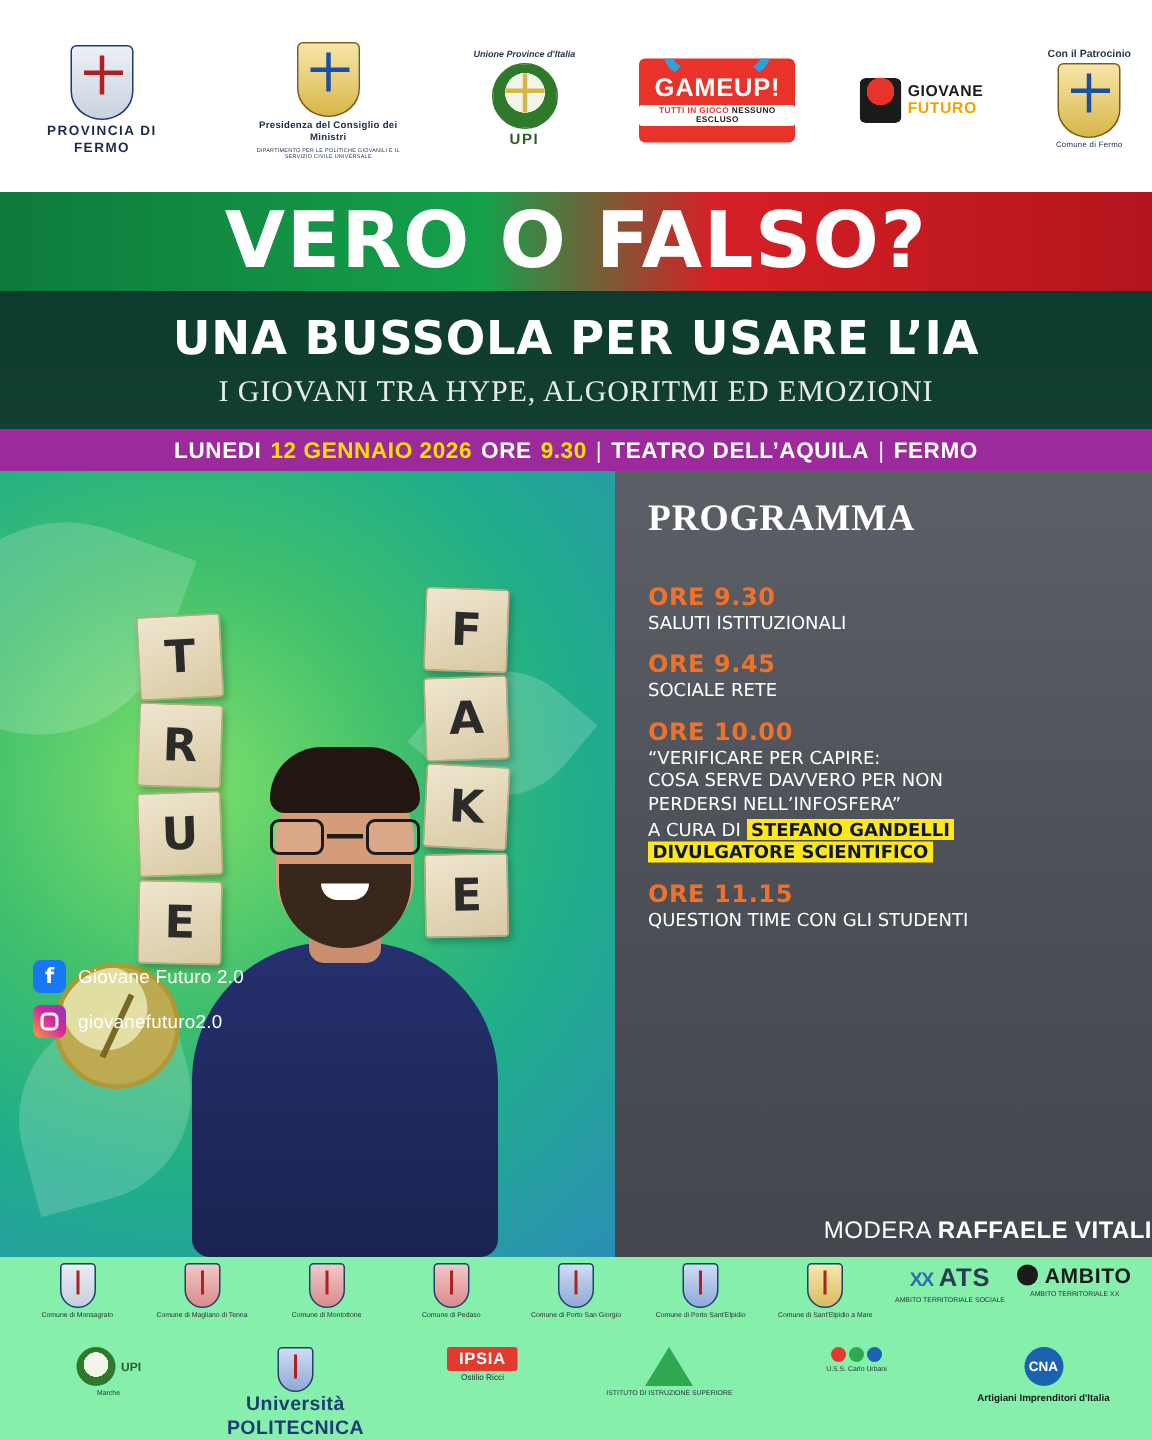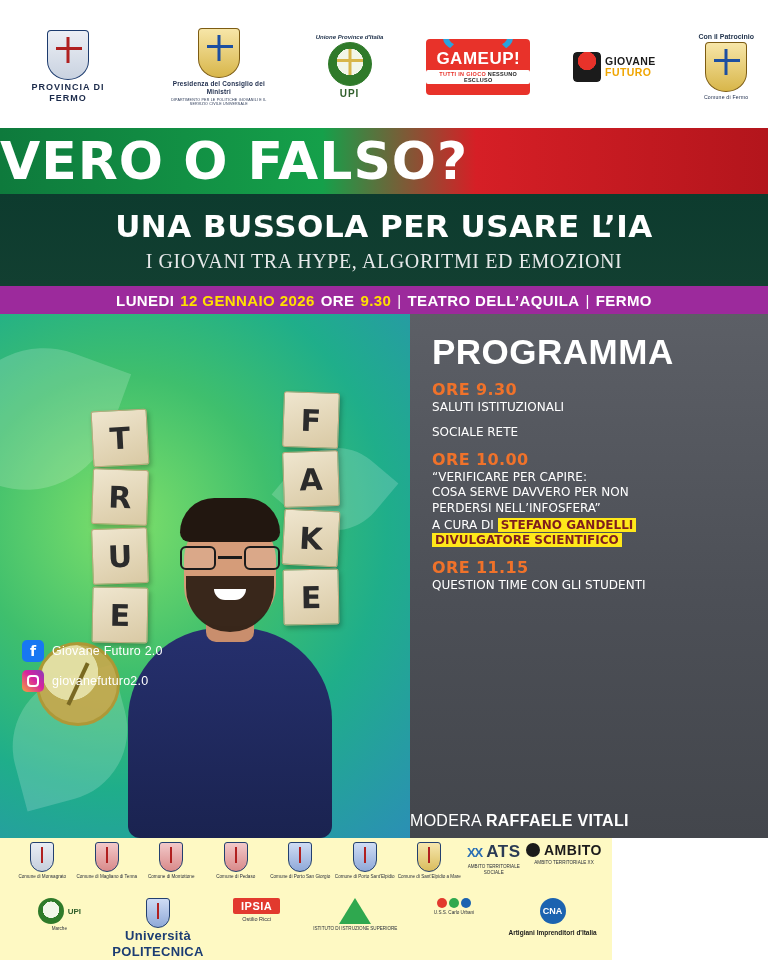--- a/index.html
+++ b/index.html
@@ -116,21 +116,21 @@
   }
   .giovane .gtxt { line-height: 1.05; text-align: left; }
   .giovane .gtxt .l1 { font-size: 10.5px; font-weight: bold; color: #1b1b1b; letter-spacing: .4px; }
   .giovane .gtxt .l2 { font-size: 10.5px; font-weight: bold; color: #f0a500; letter-spacing: .4px; }
 
   
   .band-vero {
     position: absolute; top: 128px; left: 0;
     width: 768px; height: 66px;
     background: linear-gradient(90deg,#0e7a3c 0%, #15a04a 42%, #d61f26 62%, #b3151c 100%);
-    display: flex; align-items: center; justify-content: flex-start;
+    display: flex; align-items: center; justify-content: center;
   }
   .vero-line {
     font-size: 52px; font-weight: bold; letter-spacing: 1px;
     color: #ffffff; white-space: nowrap;
     font-family: "DejaVu Sans", sans-serif;
   }
   .vero-line .falso { color: #ffffff; }
 
   .band-sub {
     position: absolute; top: 194px; left: 0;
@@ -279,47 +279,47 @@
 
   
   .prog-panel {
     position: absolute; top: 314px; left: 410px;
     width: 358px; height: 524px;
     background: linear-gradient(180deg,#5c5f66 0%, #4c4f56 55%, #43464c 100%);
     padding: 18px 16px 10px 22px;
     color: #ffffff;
   }
   .prog-title {
-    font-size: 35px; font-weight: bold; letter-spacing: .5px;
-    margin-bottom: 8px;
-    font-family: Liberation Sans, sans-serif;
+    font-size: 25px; font-weight: bold; letter-spacing: .5px;
+    margin-bottom: 28px;
+    font-family: Liberation Serif, serif;
   }
   .slot { margin-bottom: 11px; }
   .slot-time {
     color: #f0722a; font-size: 16px; font-weight: bold; letter-spacing: .4px;
     font-family: "DejaVu Sans", sans-serif;
   }
   .slot-desc {
     font-size: 12px; color: #ffffff; line-height: 1.18; margin-top: 1px;
     font-family: "DejaVu Sans", sans-serif;
   }
   .slot-desc .hl {
-    background: #ffe81a; color: #7f1d1d; font-weight: bold; padding: 0 3px;
+    background: #ffe81a; color: #0f172a; font-weight: bold; padding: 0 3px;
   }
   .moderator {
     position: absolute; left: 0; bottom: 8px; width: 358px;
-    text-align: left; font-size: 16px; letter-spacing: .3px;
+    text-align: right; font-size: 16px; letter-spacing: .3px;
   }
   .moderator .name { font-weight: bold; }
 
   
   .bottom {
     position: absolute; top: 838px; left: 0;
-    width: 612px; height: 122px;
-    background: #fef9c3;
+    width: 768px; height: 122px;
+    background: #86efac;
   }
   .brow {
     display: flex; align-items: flex-start; justify-content: space-around;
     padding: 4px 10px 0 10px;
   }
   .brow.r1 { height: 56px; }
   .brow.r2 { height: 62px; }
   .bitem {
     display: flex; flex-direction: column; align-items: center;
     text-align: center; width: 92px;
@@ -503,20 +503,21 @@
 
   <div class="prog-panel">
     <div class="prog-title">PROGRAMMA</div>
 
     <div class="slot">
       <div class="slot-time">ORE 9.30</div>
       <div class="slot-desc">SALUTI ISTITUZIONALI</div>
     </div>
 
     <div class="slot">
+      <div class="slot-time">ORE 9.45</div>
       <div class="slot-desc">SOCIALE RETE</div>
     </div>
 
     <div class="slot">
       <div class="slot-time">ORE 10.00</div>
       <div class="slot-desc">“VERIFICARE PER CAPIRE:</div>
       <div class="slot-desc">COSA SERVE DAVVERO PER NON</div>
       <div class="slot-desc">PERDERSI NELL’INFOSFERA”</div>
       <div class="slot-desc" style="margin-top:3px">
         <span>A CURA DI</span>

